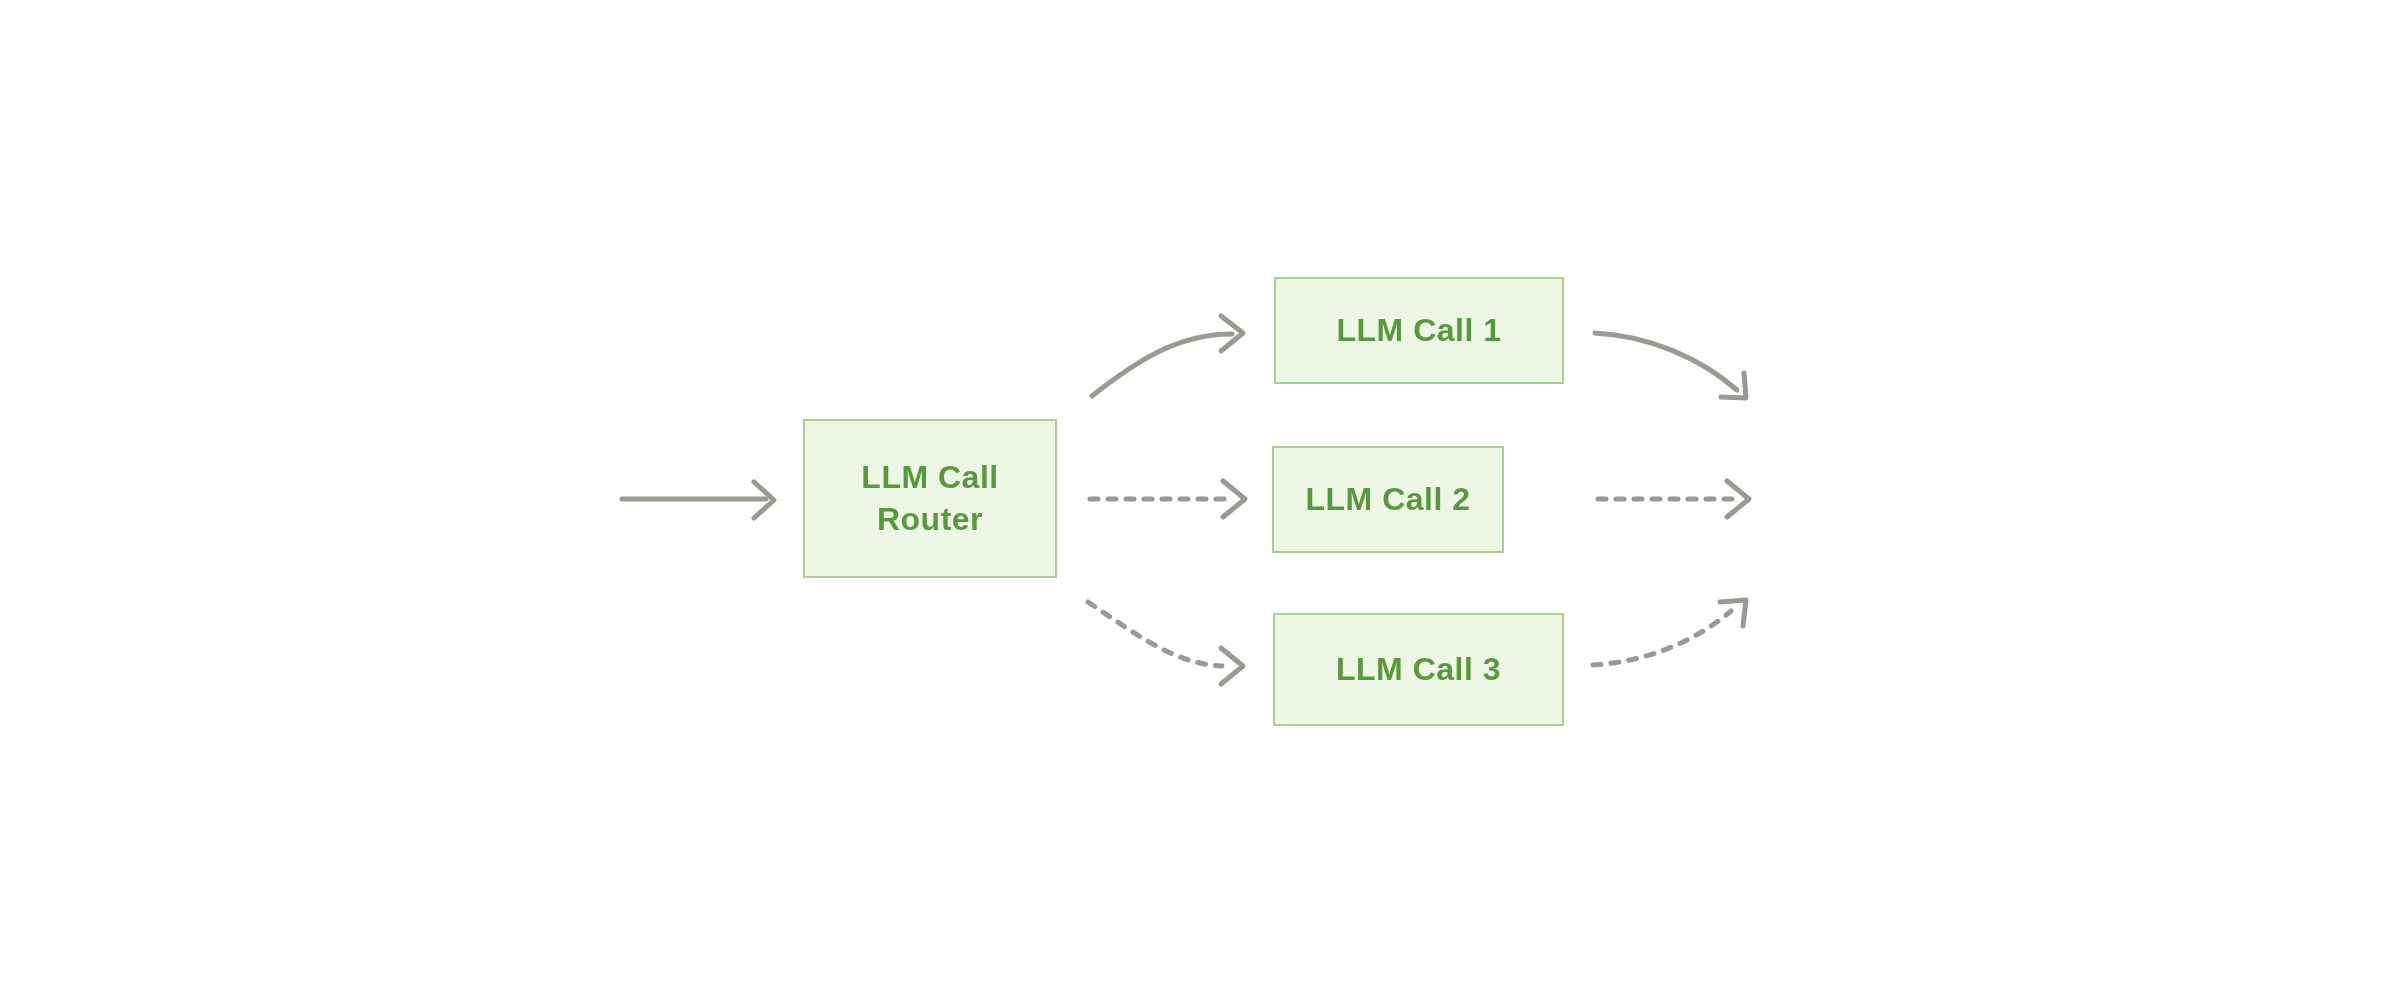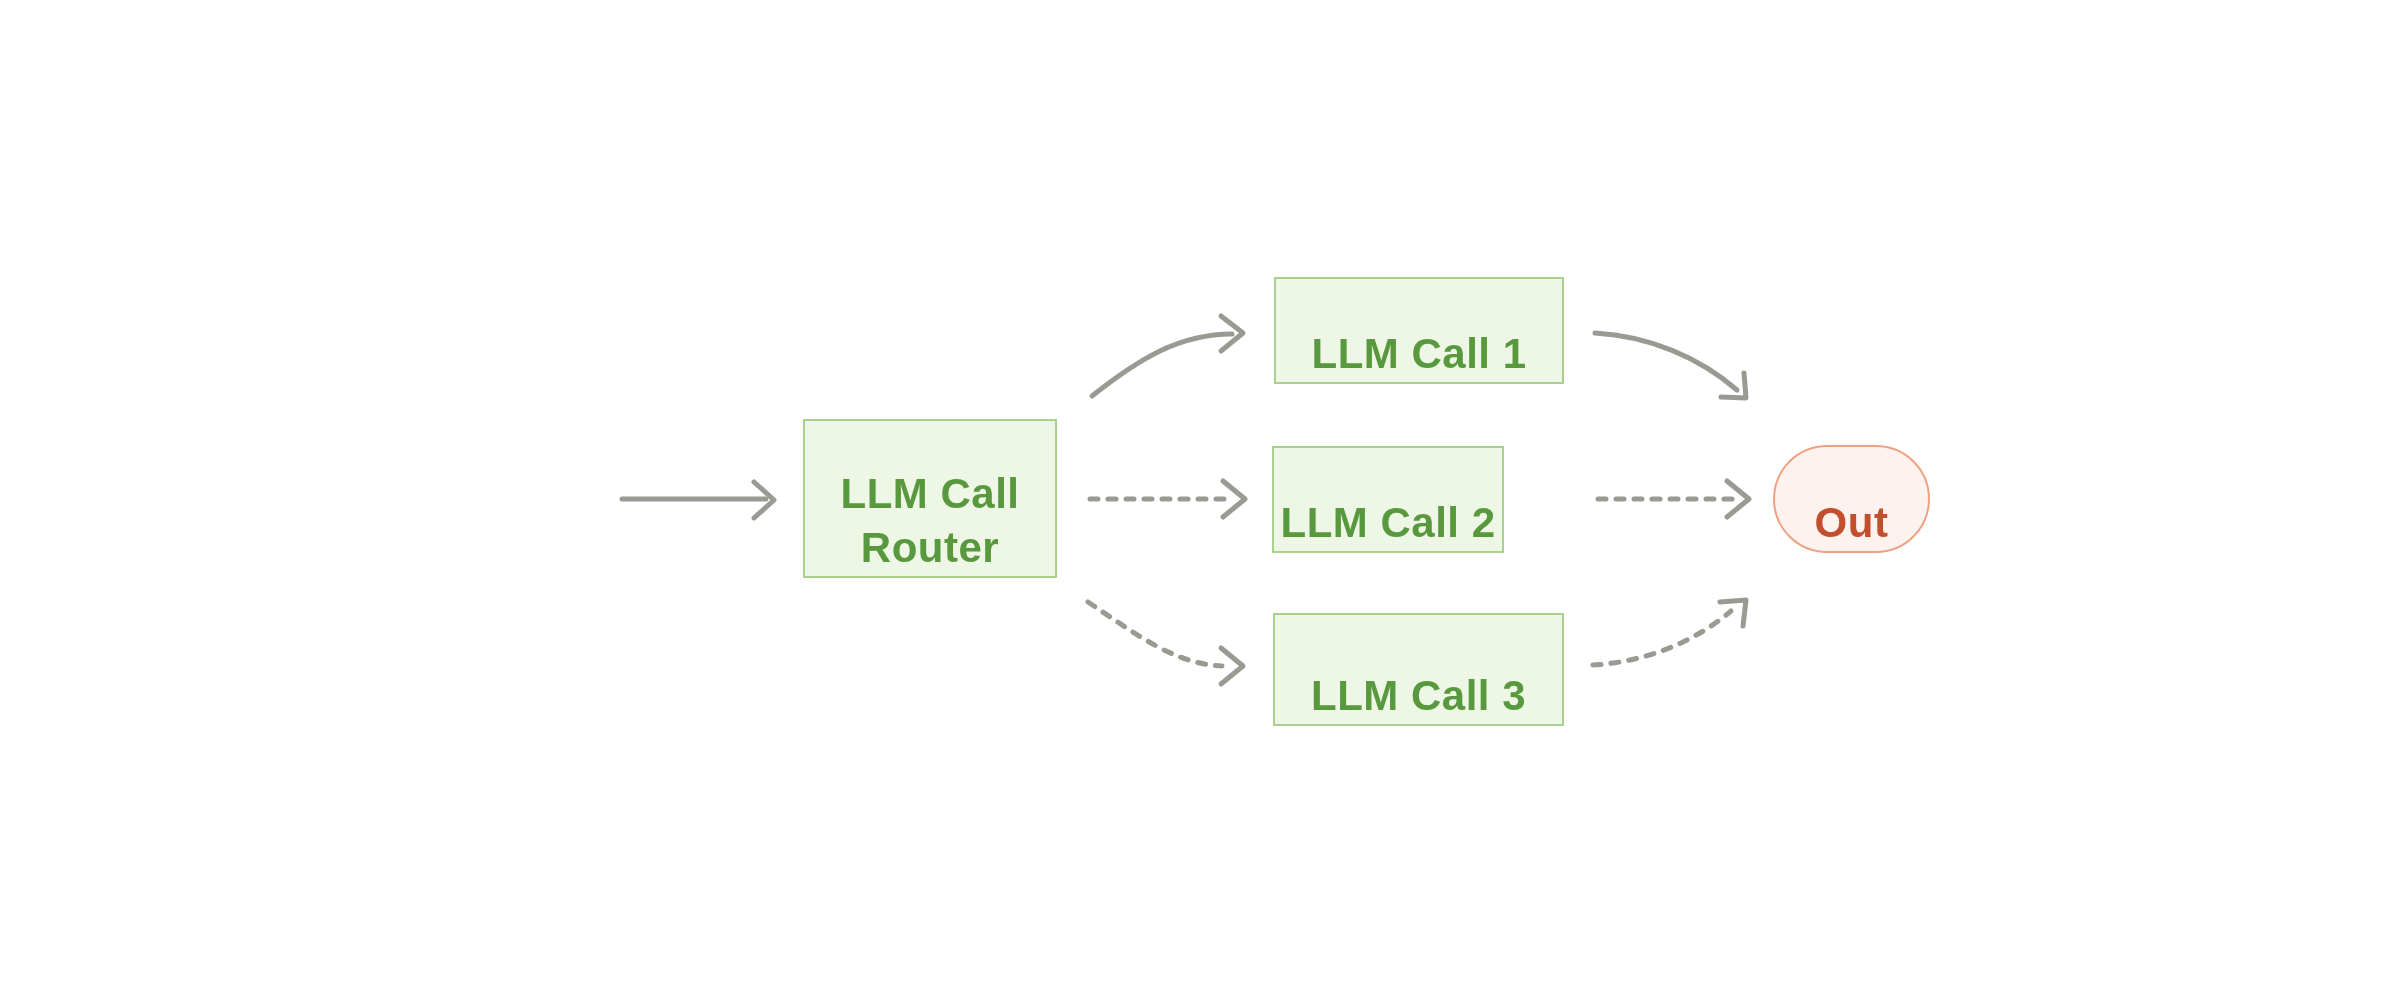--- a/index.html
+++ b/index.html
@@ -38,25 +38,25 @@
     fill: none;
     stroke: var(--arrow);
     stroke-width: 5;
     stroke-linecap: round;
     stroke-linejoin: round;
   }
   .node {
     position: absolute;
     box-sizing: border-box;
     display: flex;
-    align-items: flex-end;
+    align-items: center;
     justify-content: center;
     text-align: center;
     font-weight: 700;
-    font-size: 42px;
+    font-size: 32px;
     line-height: 1.3;
     letter-spacing: 0.5px;
     user-select: none;
   }
   .node.process {
     background: var(--process-fill);
     border: 2px solid var(--process-border);
     color: var(--process-text);
   }
   .node.terminal {
@@ -126,17 +126,14 @@
   </div>
 
   <div class="node process node-call2">
     <span>LLM Call 2</span>
   </div>
 
   <div class="node process node-call3">
     <span>LLM Call 3</span>
   </div>
 
-  <div class="node terminal node-out">
-    <span>Out</span>
-  </div>
 
 </div>
 
 </body></html>

